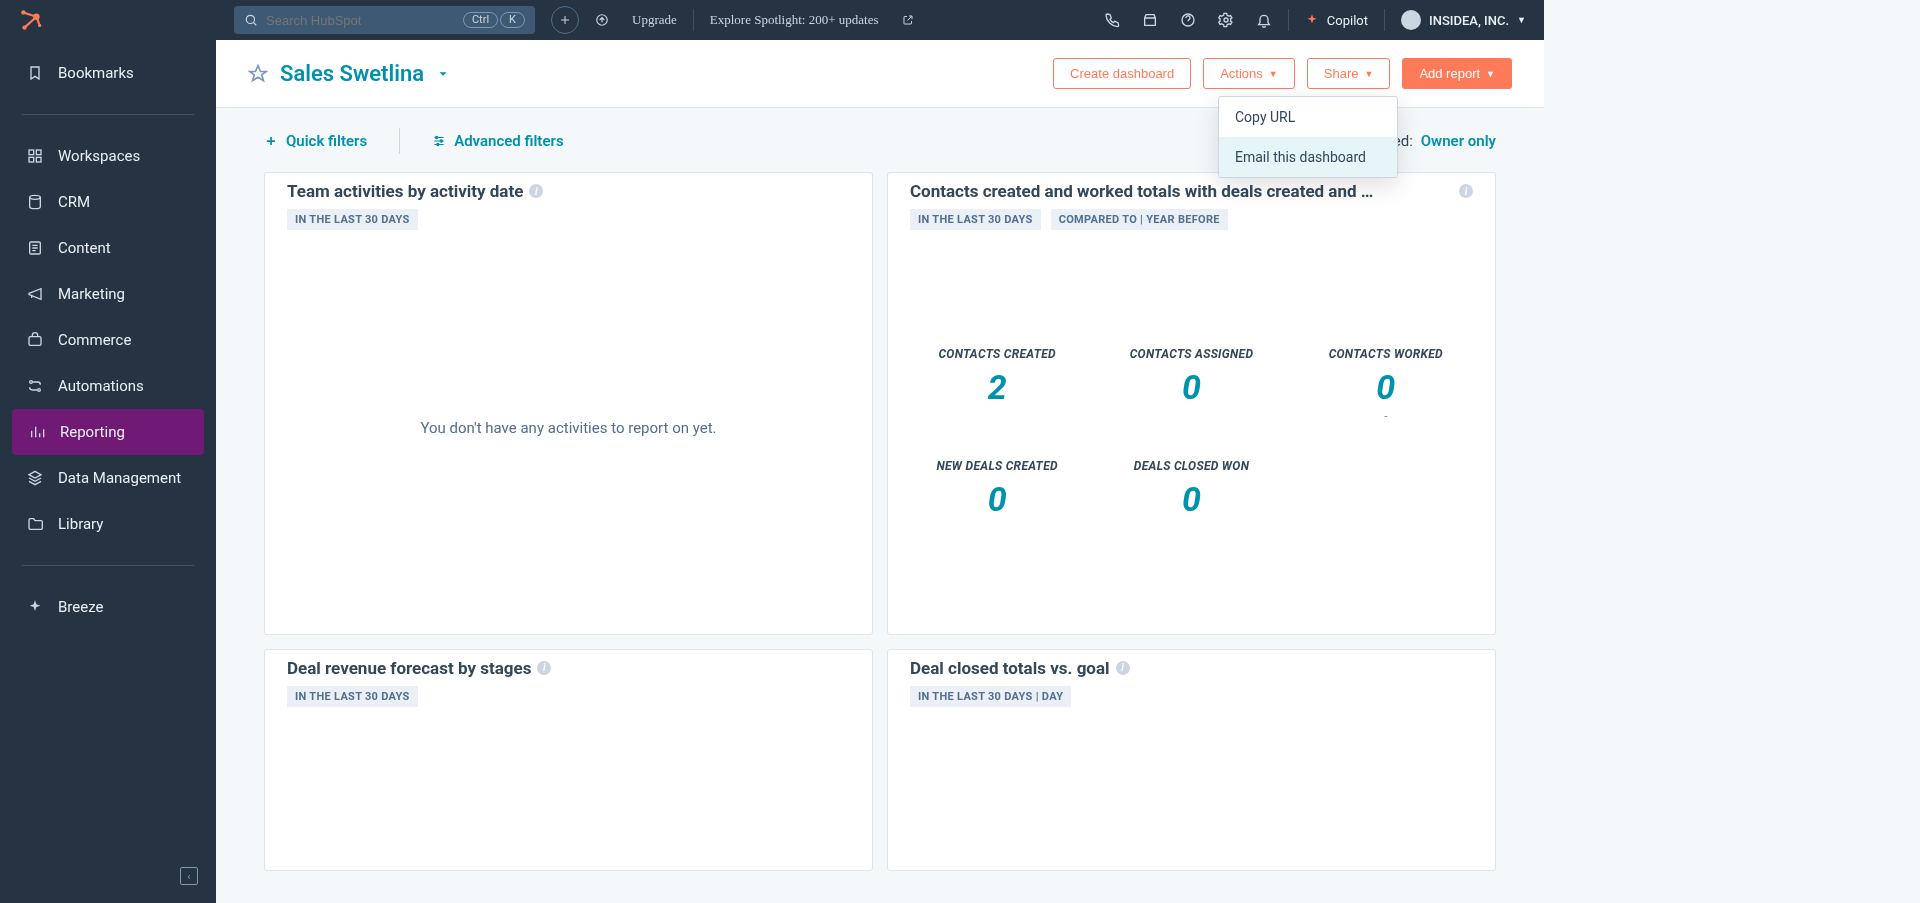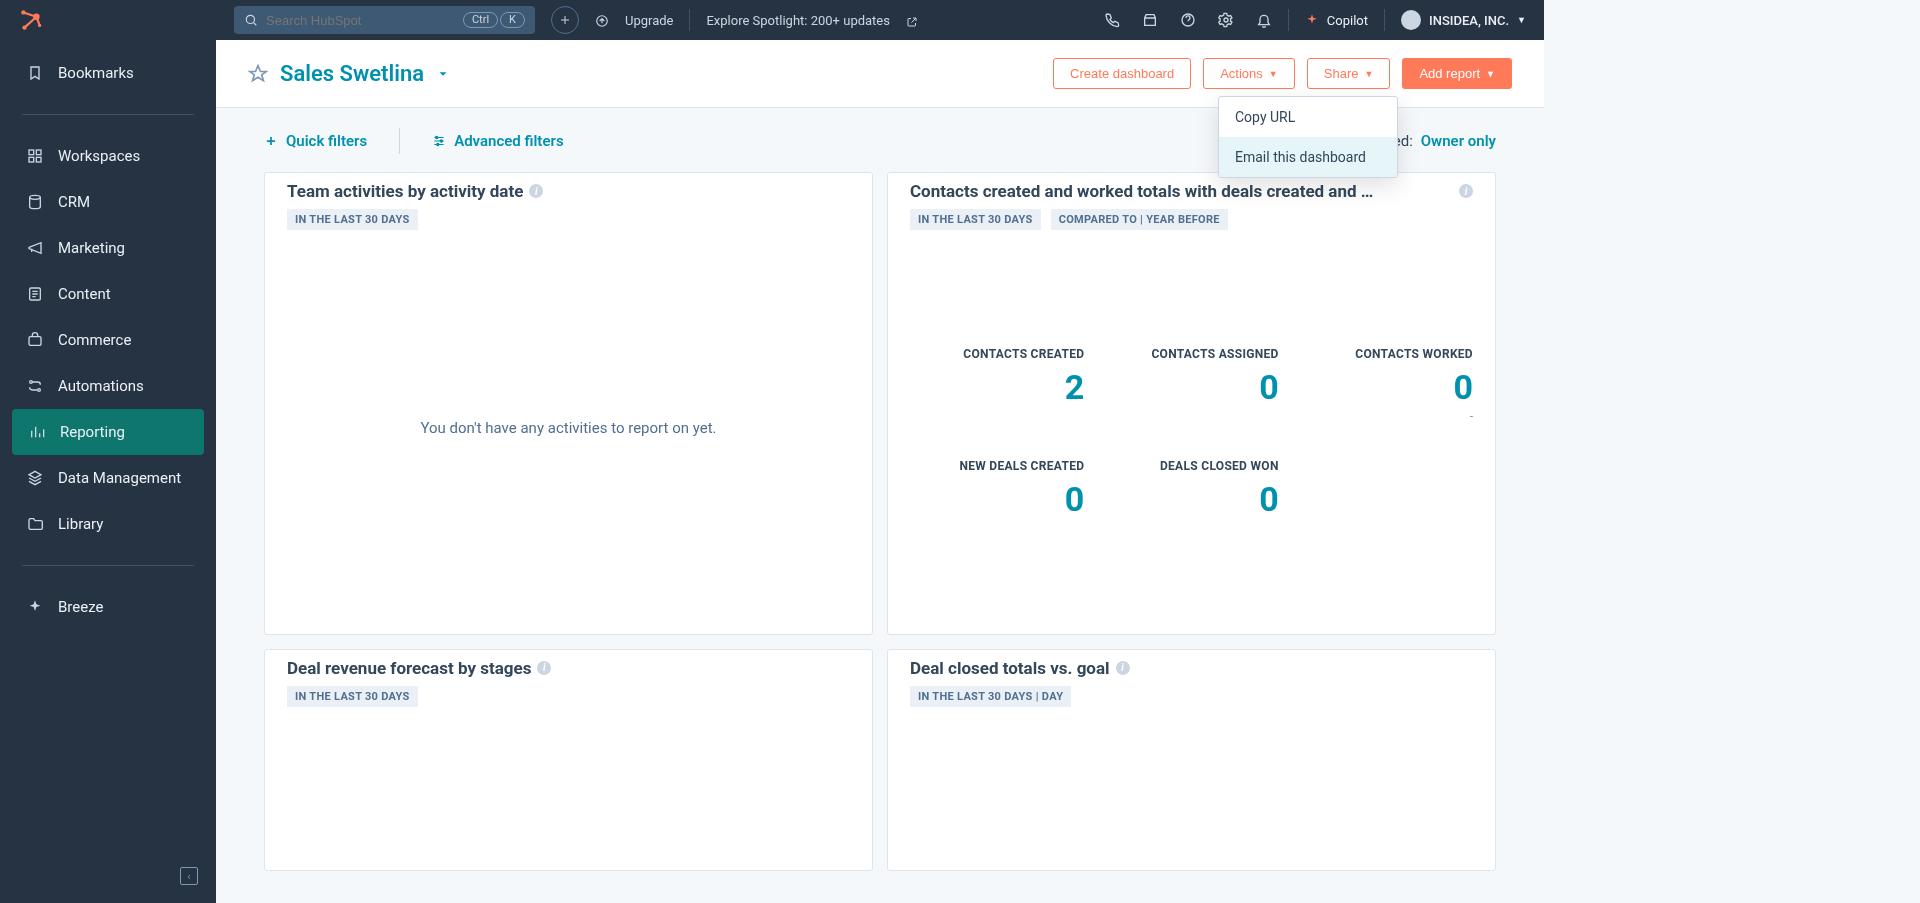--- a/index.html
+++ b/index.html
@@ -23,21 +23,21 @@
   }
   .logo-row { height: 40px; display: flex; align-items: center; padding-left: 18px; }
   .logo { width: 26px; height: 26px; }
   .nav-section { padding: 10px 12px; }
   .nav-item {
     display: flex; align-items: center; gap: 14px;
     padding: 14px 14px; border-radius: 4px;
     font-size: 15px; cursor: pointer; color: #eaf0f6;
   }
   .nav-item .icon { width: 18px; height: 18px; display:flex; align-items:center; justify-content:center; color:#cbd6e2;}
-  .nav-item.active { background: #0f766e; padding-left: 16px; }
+  .nav-item.active { background: #701a75; padding-left: 16px; }
   .nav-divider { height:1px; background:#3e5166; margin: 8px 22px; }
   .collapse-handle {
     position:absolute; bottom:18px; right:18px;
     width:18px; height:18px; border:1px solid #7c98b6; border-radius:2px;
     display:flex; align-items:center; justify-content:center; color:#7c98b6; font-size:10px;
   }
 
   
   .main { flex:1; display:flex; flex-direction:column; overflow:hidden; }
   .topbar {
@@ -50,21 +50,21 @@
   }
   .search-box input {
     flex:1; background:transparent; border:none; outline:none; color:#cbd6e2; font-size:13px;
   }
   .kbd-group { display:flex; align-items:center; gap:2px; color:#cbd6e2; font-size:11px; }
   .kbd { border:1px solid #7c98b6; border-radius:8px; padding:0 8px; line-height:14px; }
   .tb-iconbtn {
     width:28px; height:28px; border-radius:50%; border:1px solid #516f90;
     display:flex; align-items:center; justify-content:center; color:#cbd6e2; cursor:pointer;
   }
-  .tb-link { display:flex; align-items:flex-end; gap:16px; cursor:pointer; }
+  .tb-link { display:flex; align-items:center; gap:23px; cursor:pointer;font-family:Liberation Serif, serif; }
   .tb-sep { width:1px; height:22px; background:#3e5166; }
   .tb-spacer { flex:1; }
   .tb-icon { width:16px; height:16px; color:#cbd6e2; cursor:pointer; }
   .tb-icons-group { display:flex; align-items:center; gap:22px; }
   .copilot { display:flex; align-items:center; gap:8px; cursor:pointer; color:#eaf0f6; }
   .copilot .spark { color:#ff7a59; }
   .account { display:flex; align-items:center; gap:8px; cursor:pointer; color:#eaf0f6; font-weight:500; }
   .avatar { width:20px; height:20px; border-radius:50%; background:#cbd6e2; }
 
   
@@ -118,21 +118,21 @@
   .card-title { font-size:17px; font-weight:700; color:#33475b; }
   .info-ic { width:14px; height:14px; background:#cbd6e2; color:#fff; border-radius:50%; display:inline-flex; align-items:center; justify-content:center; font-size:10px; font-style:italic; font-weight:bold; cursor:pointer;}
   .info-ic.right { margin-left:auto; }
   .tags { margin-top:8px; display:flex; gap:10px; }
   .tag { background:#eaf0f6; color:#516f90; font-size:11px; font-weight:700; letter-spacing:0.3px; padding:4px 8px; }
   .card-empty { flex:1; display:flex; align-items:center; justify-content:center; color:#516f90; font-size:15px; }
 
   
   .metrics { flex:1; display:flex; flex-direction:column; justify-content:center; gap:36px; padding-top:10px;}
   .metrics-row { display:flex; gap:20px; }
-  .metric { flex:1; text-align:right; }
+  .metric { flex:1; text-align:center;font-style:italic; }
   .metric-label { font-size:12px; font-weight:700; color:#33475b; letter-spacing:0.3px; margin-bottom:6px; }
   .metric-value { font-size:34px; font-weight:700; color:#0091ae; }
   .metric-sub { font-size:12px; color:#7c98b6; margin-top:2px; }
 
   
   .right-scroll { width:14px; background:#f5f8fa; flex-shrink:0; }
   
   svg { display:block; }
 </style>
 </head>
@@ -180,34 +180,34 @@
             <svg width="16" height="16" viewBox="0 0 24 24" fill="none" stroke="currentColor" stroke-width="2">
               <ellipse cx="12" cy="5" rx="8" ry="3"></ellipse>
               <path d="M4 5v14c0 1.7 3.6 3 8 3s8-1.3 8-3V5"></path>
             </svg>
           </span>
         <span>CRM</span>
       </div>
       <div class="nav-item">
         <span class="icon">
             <svg width="16" height="16" viewBox="0 0 24 24" fill="none" stroke="currentColor" stroke-width="2">
+              <rect x="4" y="3" width="16" height="18" rx="2"></rect>
+              <path d="M8 8h8M8 12h8M8 16h5"></path>
+            </svg>
+          </span>
+        <span>Content</span>
+      </div>
+      <div class="nav-item">
+        <span class="icon">
+            <svg width="16" height="16" viewBox="0 0 24 24" fill="none" stroke="currentColor" stroke-width="2">
               <path d="M3 11l18-7v16L3 13z"></path>
               <path d="M7 13v5"></path>
             </svg>
           </span>
         <span>Marketing</span>
-      </div>
-      <div class="nav-item">
-        <span class="icon">
-            <svg width="16" height="16" viewBox="0 0 24 24" fill="none" stroke="currentColor" stroke-width="2">
-              <rect x="4" y="3" width="16" height="18" rx="2"></rect>
-              <path d="M8 8h8M8 12h8M8 16h5"></path>
-            </svg>
-          </span>
-        <span>Content</span>
       </div>
       <div class="nav-item">
         <span class="icon">
             <svg width="16" height="16" viewBox="0 0 24 24" fill="none" stroke="currentColor" stroke-width="2">
               <rect x="3" y="7" width="18" height="13" rx="2"></rect>
               <path d="M8 7V5a4 4 0 018 0v2"></path>
             </svg>
           </span>
         <span>Commerce</span>
       </div>

